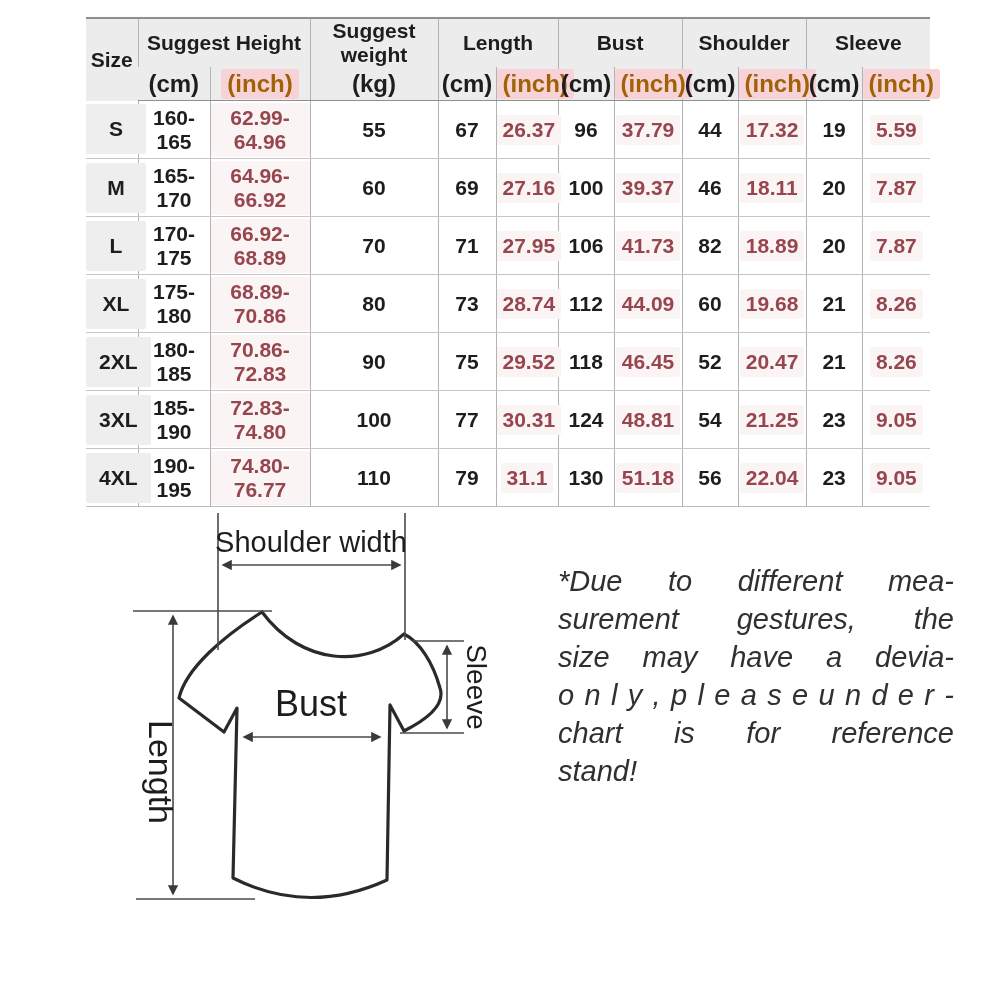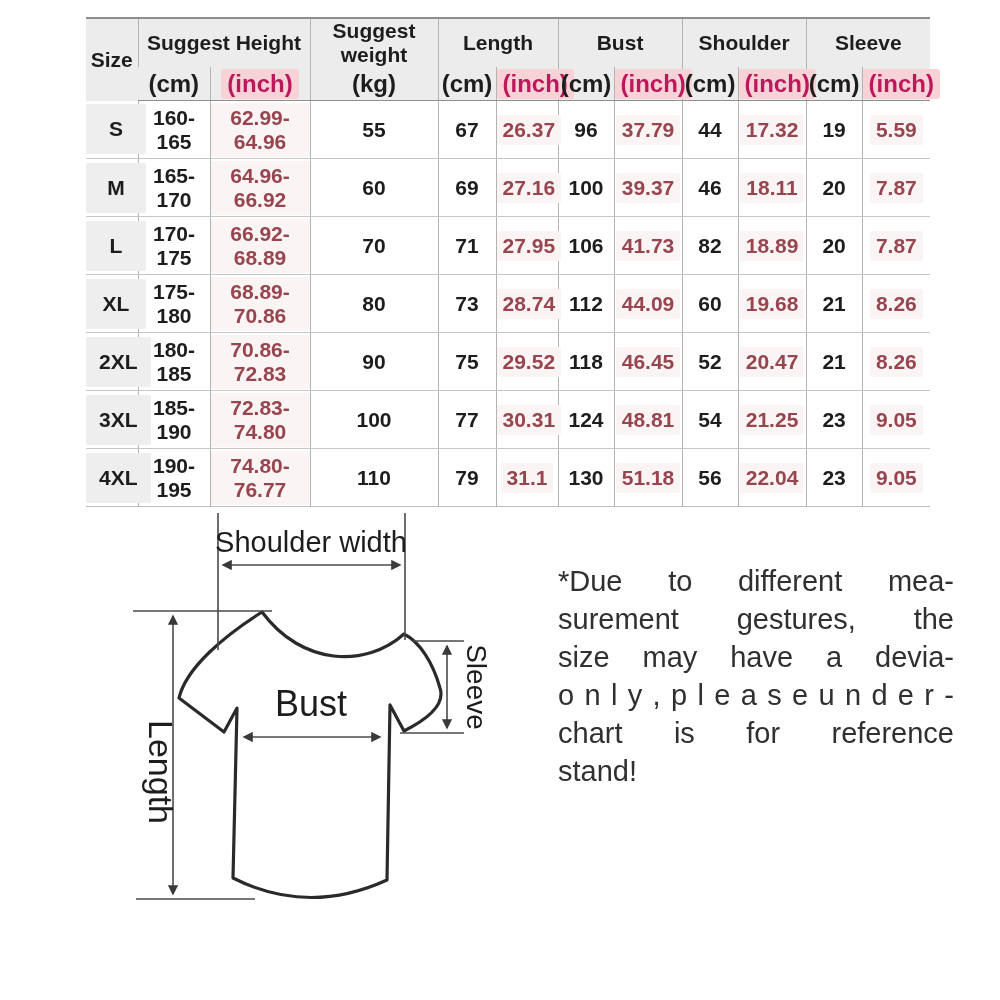--- a/index.html
+++ b/index.html
@@ -9,38 +9,38 @@
   
   table.size-table{position:absolute;left:86px;top:17px;width:844px;border-collapse:collapse;
                    table-layout:fixed;border-top:2px solid #8f8f8f;border-bottom:1px solid #bdbdbd;}
   table.size-table th, table.size-table td{border-left:1px solid #b3b3b3;text-align:center;
                    font-size:21px;font-weight:600;padding:0;}
   table.size-table th:first-child, table.size-table td:first-child{border-left:none;}
   thead th{background:#ececec;color:#1d1d1d;}
   tr.group-row th{height:38px;font-size:21px;border-bottom:none;}
   tr.sub-row th{height:33px;font-size:24px;border-bottom:1.5px solid #8f8f8f;font-weight:600;}
   th.size-head{border-bottom:1.5px solid #8f8f8f;}
-  .pill{display:inline-block;background:#f7d3d8;color:#be185d;border-radius:3px;padding:1px 6px;}
+  .pill{display:inline-block;background:#f7d3d8;color:#a16207;border-radius:3px;padding:1px 6px;}
   tbody td{height:57px;border-bottom:1px solid #c6c6c6;background:#fff;}
   tbody tr:last-child td{border-bottom:none;}
   td.inch{color:#97454e;}
   td.inch .tint{display:inline-block;background:#fbf4f4;padding:3px 6px;border-radius:2px;}
   .size-chip{display:inline-block;background:#eeeeee;padding:13px 13px;min-width:34px;
              border-radius:2px;color:#1d1d1d;}
 
   
   svg.diagram{position:absolute;left:95px;top:500px;}
   .shirt{fill:none;stroke:#2a2a2a;stroke-width:3.2;stroke-linejoin:round;}
   .dim{stroke:#4a4a4a;stroke-width:1.6;fill:none;}
   .dim-label{fill:#1d1d1d;font-family:"Liberation Sans",sans-serif;}
 
   
   .note{position:absolute;left:558px;top:562px;width:396px;font-size:29px;line-height:38px;
         color:#303030;font-weight:500;}
-  .note-line{text-align:justify;text-align-last:justify;}
+  .note-line{text-align:justify;text-align-last:justify;font-style:italic;}
   .note-line.last{text-align-last:left;}
 </style>
 </head>
 <body>
 
 <div class="page">
 
   <table class="size-table">
     <colgroup>
       <col style="width:52px">

